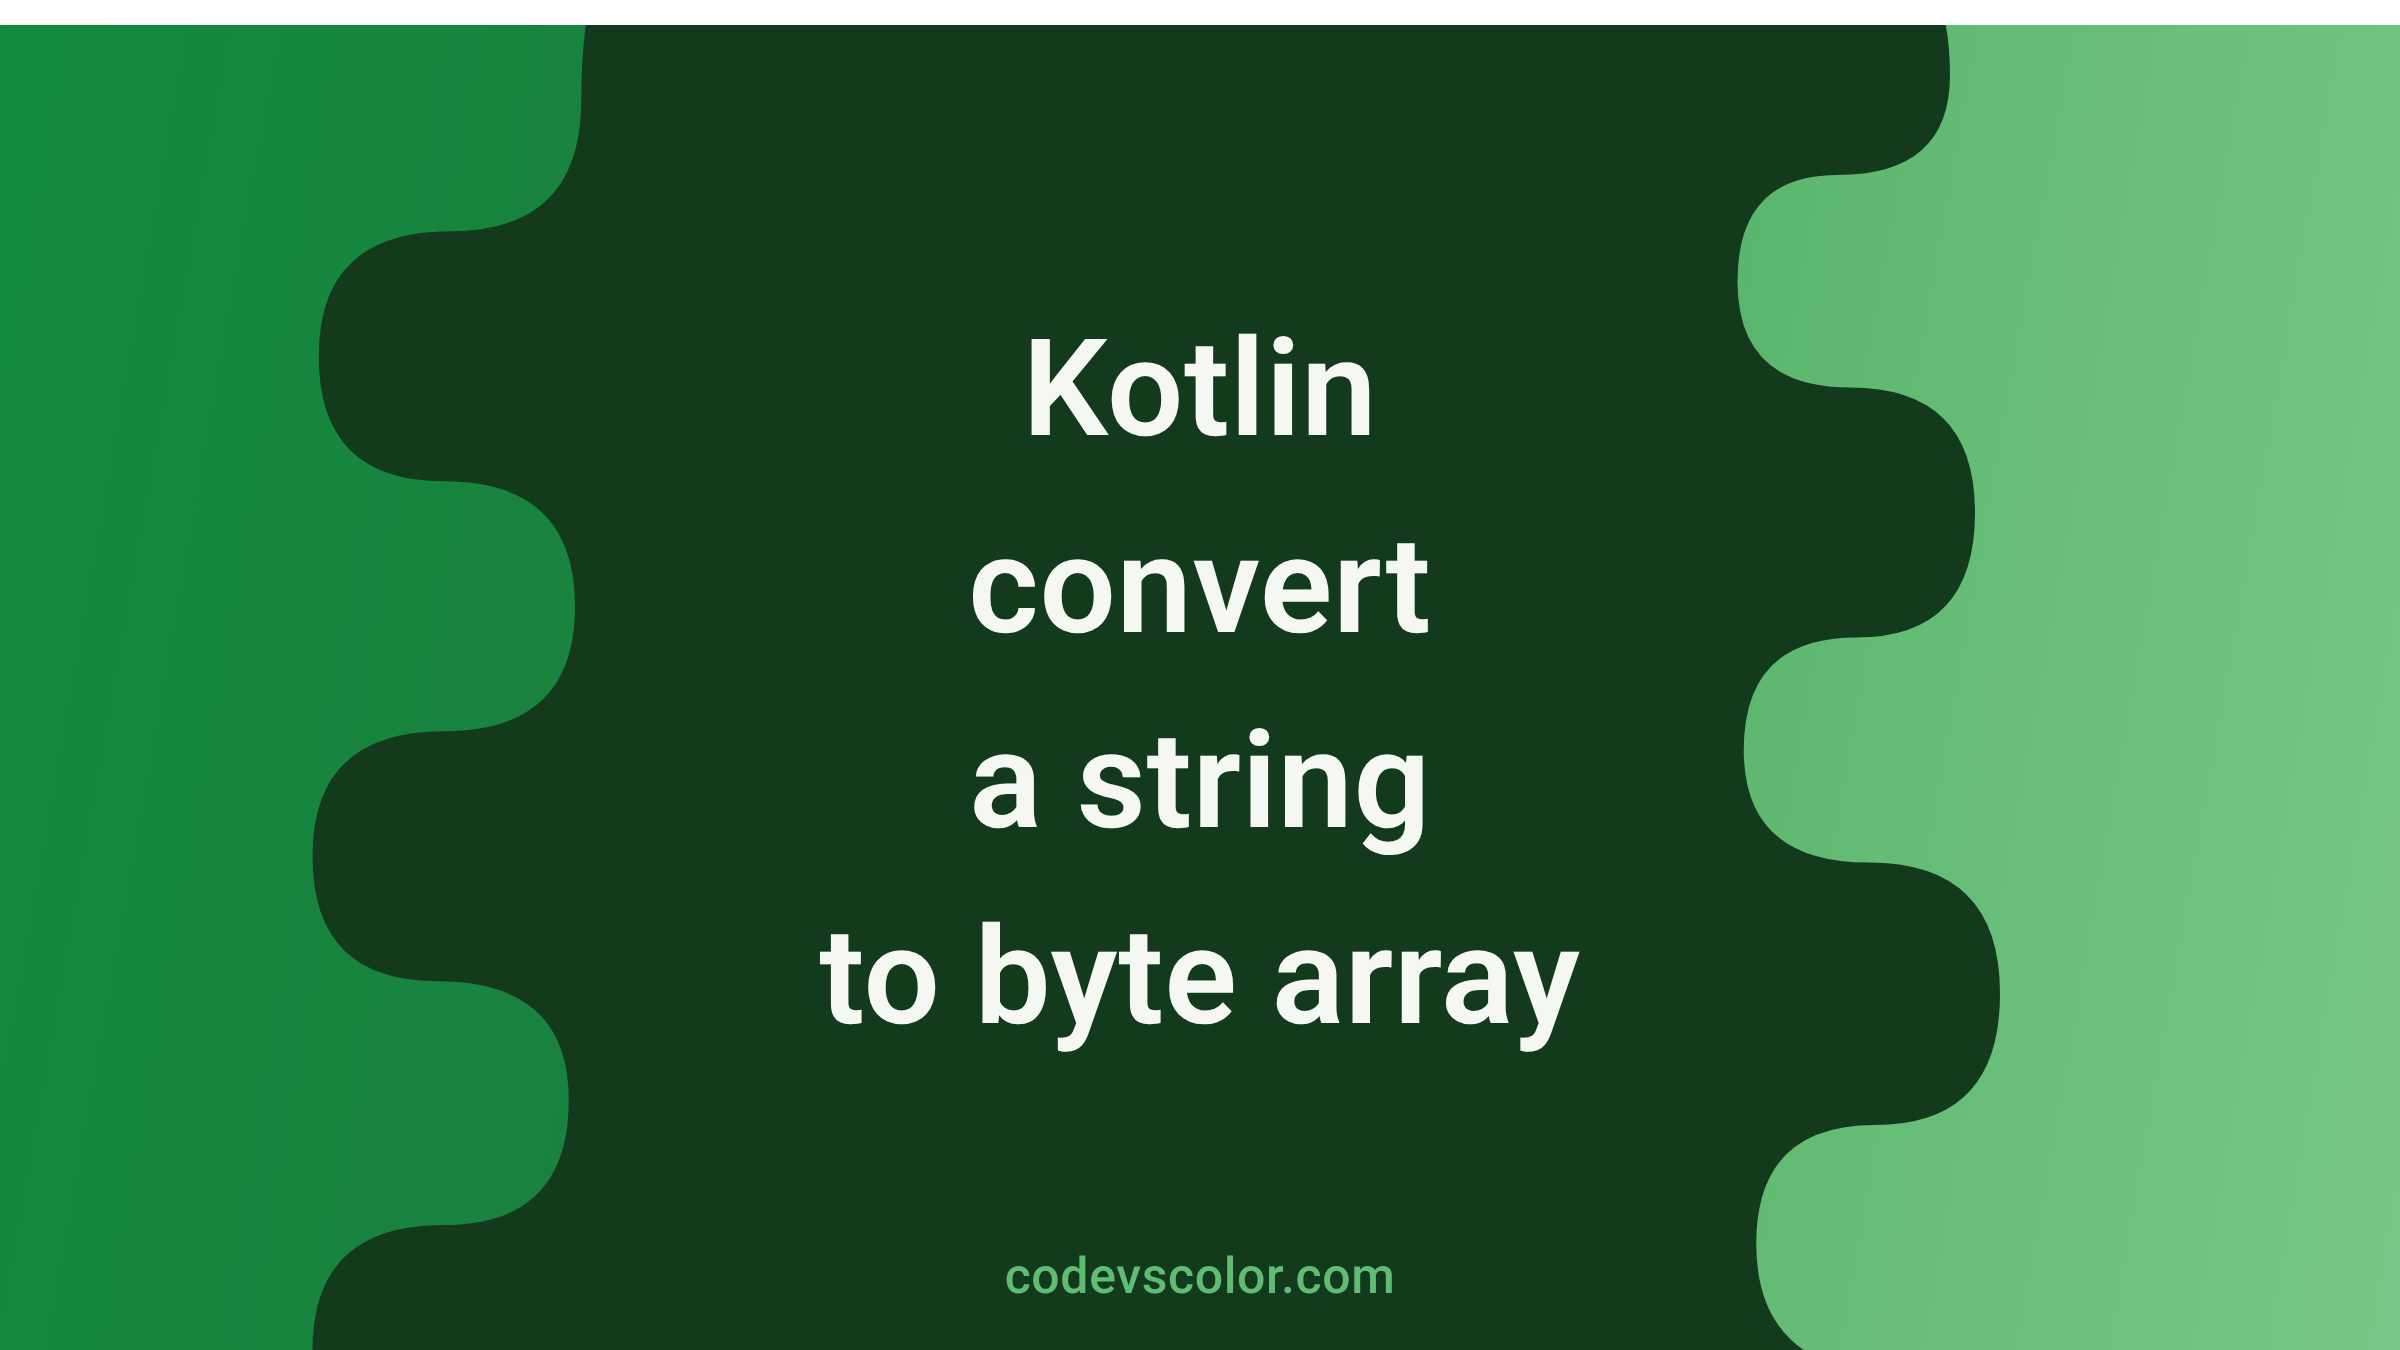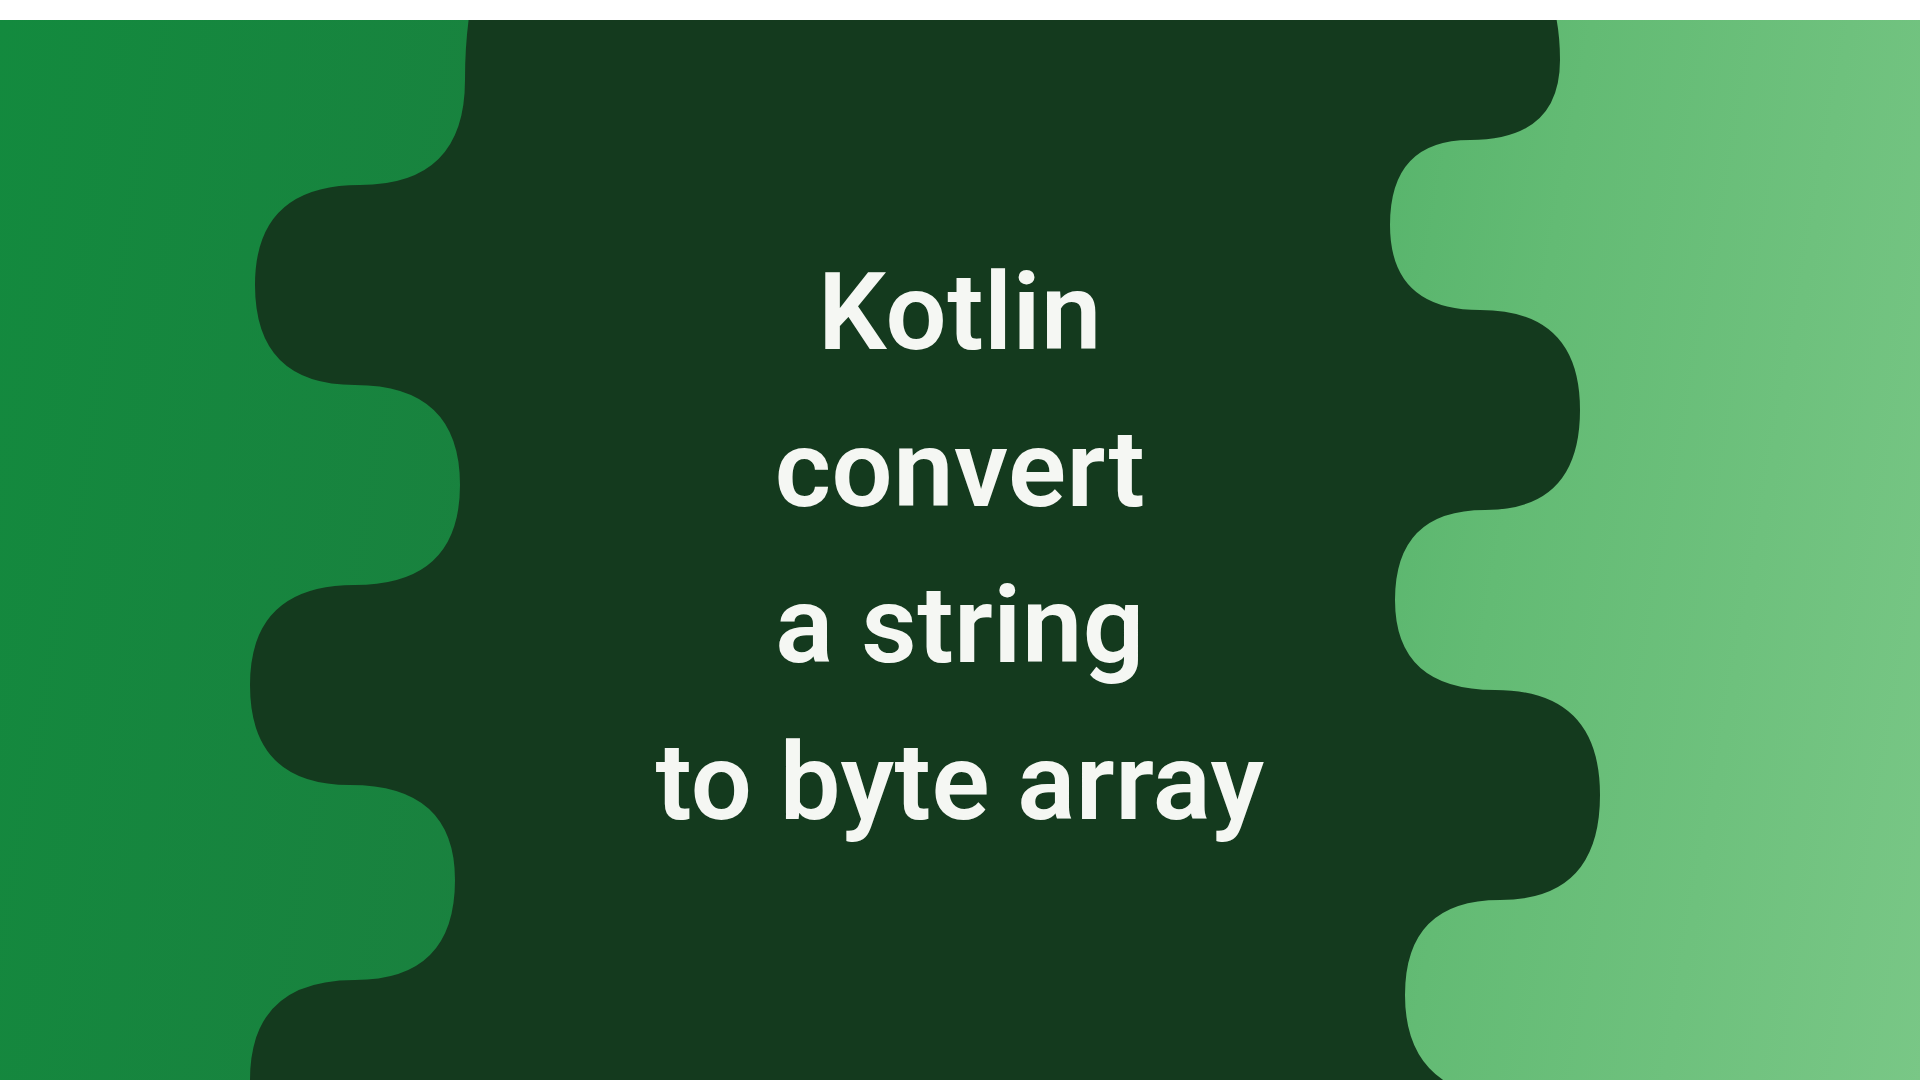--- a/index.html
+++ b/index.html
@@ -107,13 +107,14 @@
       Q 465 -40 500 -100
       Z
     "></path>
   </svg>
 
   <div class="title">Kotlin
 convert
 a string
 to byte array</div>
 
+  <div class="watermark">codevscolor.com</div>
 </div>
 
 </body></html>

